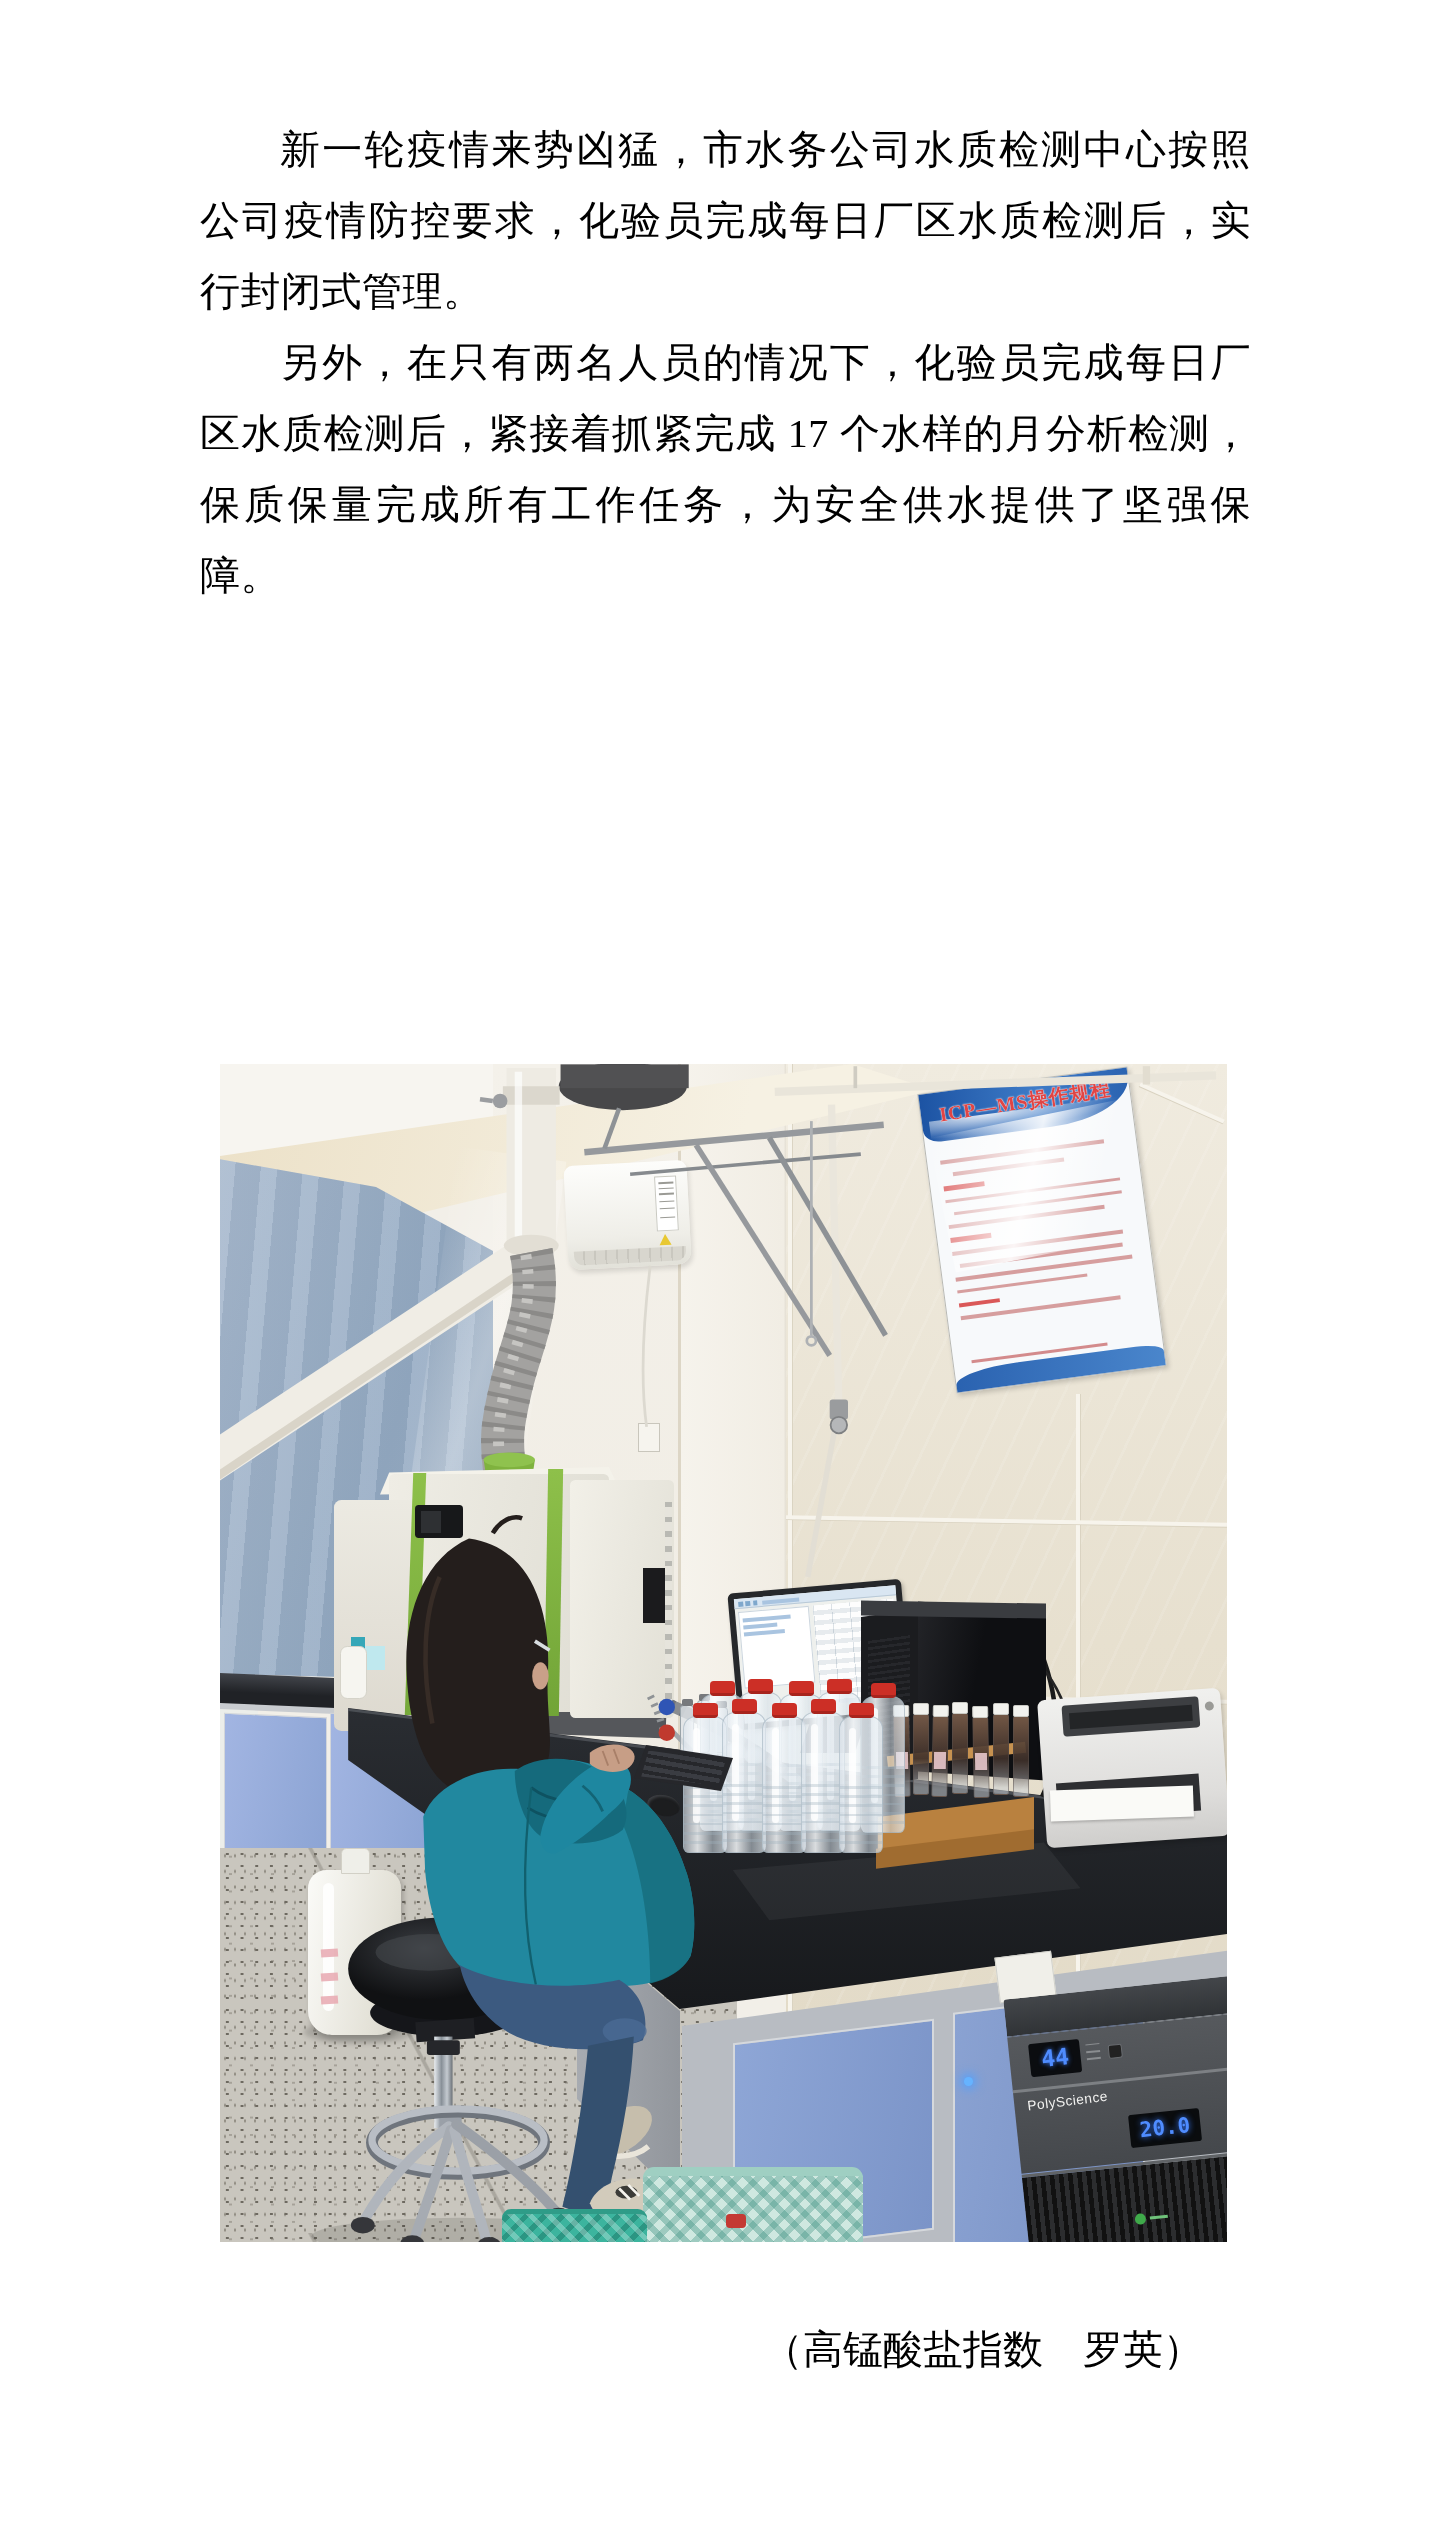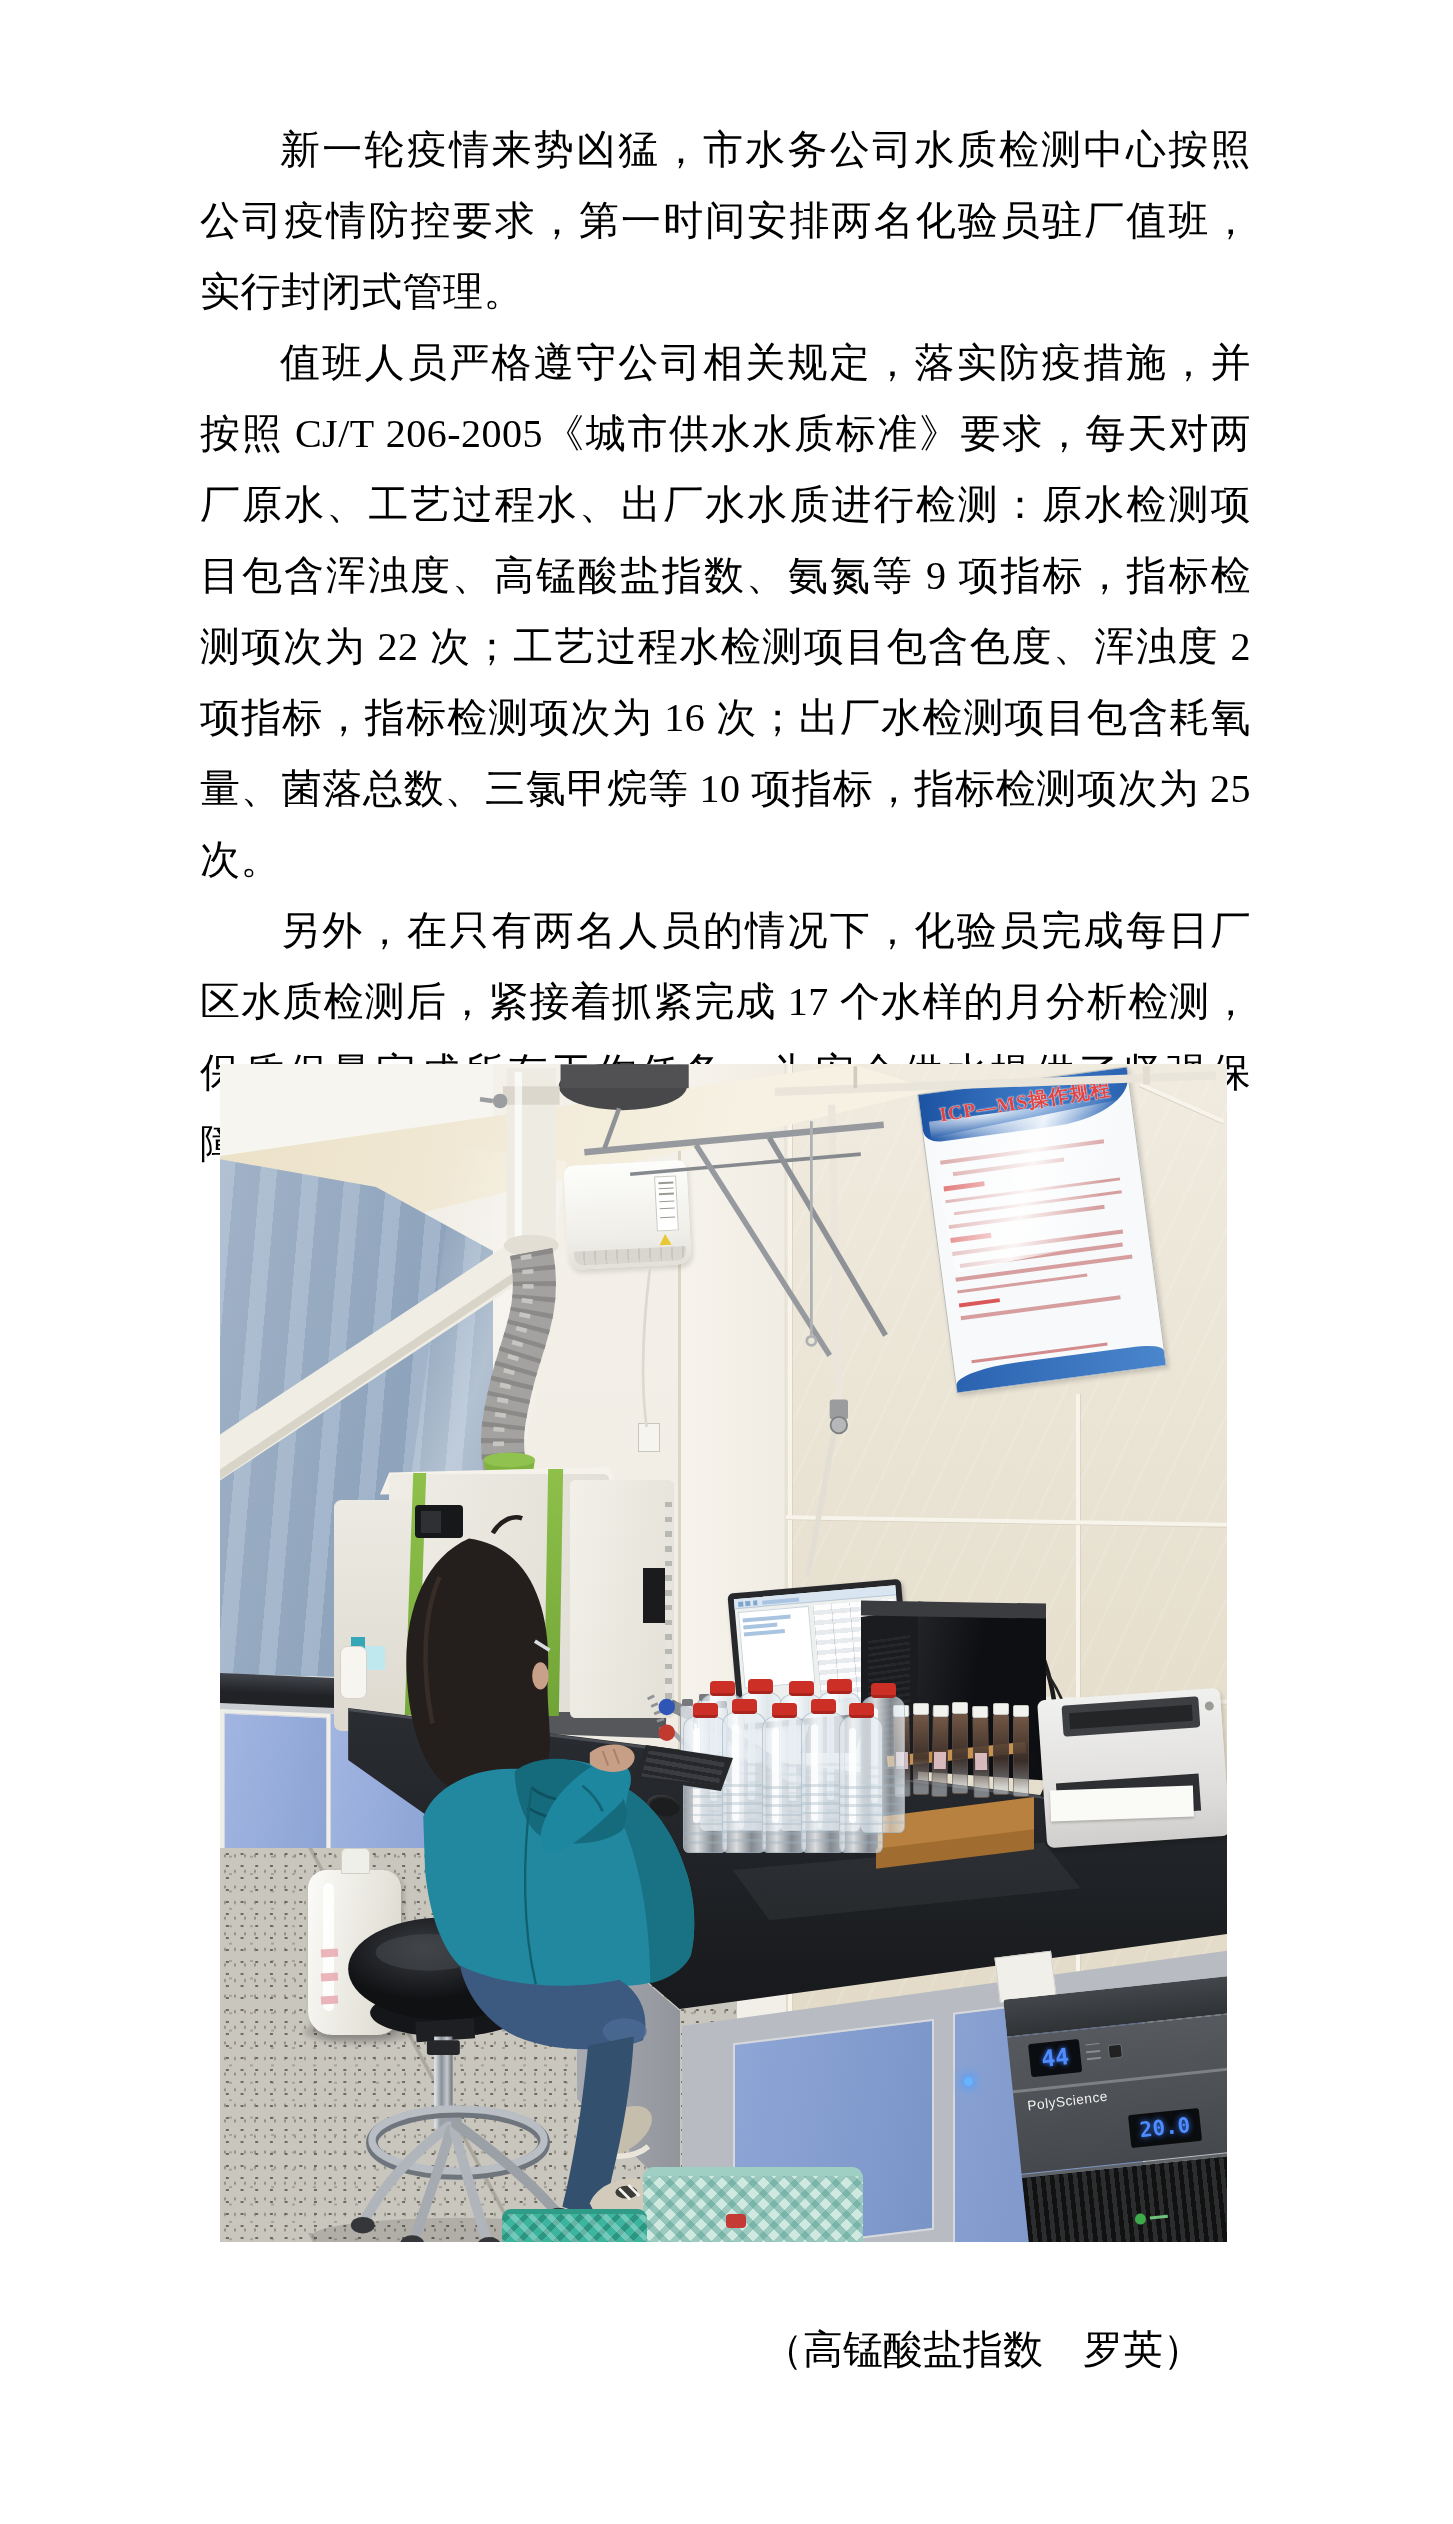--- a/index.html
+++ b/index.html
@@ -150,22 +150,21 @@
     background-image:repeating-linear-gradient(45deg,rgba(255,255,255,.28) 0 5.5px,transparent 5.5px 13px),repeating-linear-gradient(-45deg,rgba(0,70,58,.28) 0 5.5px,transparent 5.5px 13px);border-top:5.5px solid #2f9c88;}
   .basket-b{left:423px;top:1103px;width:220px;height:77px;background:#cfe8e0;border-radius:11px 11px 0 0;
     background-image:repeating-linear-gradient(45deg,rgba(70,150,135,.42) 0 6.4px,transparent 6.4px 14.7px),repeating-linear-gradient(-45deg,rgba(70,150,135,.36) 0 6.4px,transparent 6.4px 14.7px);border-top:9.2px solid #9fcfc2;}
   .red-item{left:506px;top:1150px;width:20px;height:13.7px;background:#c43a34;border-radius:3.7px;}
   .shadow-ell{background:rgba(0,0,0,.16);border-radius:50%;filter:blur(2.7px);}
 </style>
 </head>
 <body>
 
 <div class="doc-text">
-  <p>新一轮疫情来势凶猛，市水务公司水质检测中心按照公司疫情防控要求，第一时间安排两名化验员驻厂值班，实行封闭式管理。</p>
-  <p>值班人员严格遵守公司相关规定，落实防疫措施，并按照 CJ/T 206-2005《城市供水水质标准》要求，每天对两厂原水、工艺过程水、出厂水水质进行检测：原水检测项目包含浑浊度、高锰酸盐指数、氨氮等 9 项指标，指标检测项次为 22 次；工艺过程水检测项目包含色度、浑浊度 2 项指标，指标检测项次为 16 次；出厂水检测项目包含耗氧量、菌落总数、三氯甲烷等 10 项指标，指标检测项次为 25 次。</p>
+  <p>新一轮疫情来势凶猛，市水务公司水质检测中心按照公司疫情防控要求，化验员完成每日厂区水质检测后，实行封闭式管理。</p>
   <p>另外，在只有两名人员的情况下，化验员完成每日厂区水质检测后，紧接着抓紧完成 17 个水样的月分析检测，保质保量完成所有工作任务，为安全供水提供了坚强保障。</p>
 </div>
 
 <div class="photo">
 
   <div class="ceiling-top"></div>
   <div class="wall-left"></div>
   <div class="pillar"></div>
   <div class="tile-wall">
       <div class="marble"></div>

